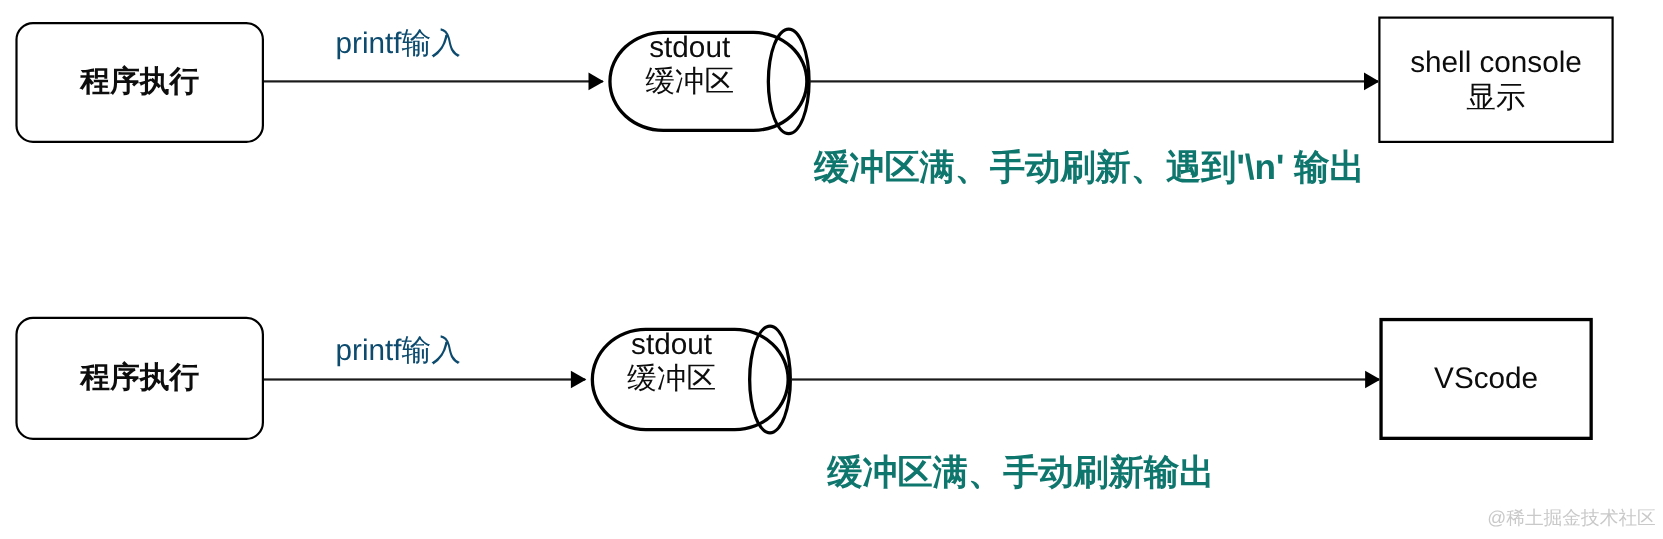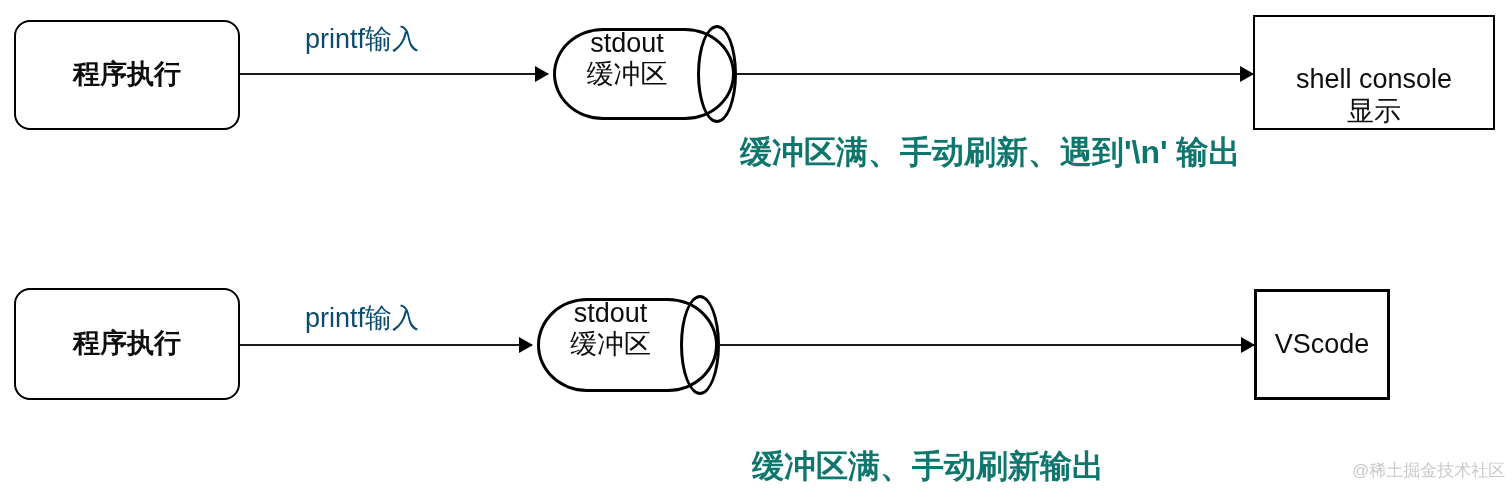--- a/index.html
+++ b/index.html
@@ -150,21 +150,21 @@
     <div class="cyl-label">
       <span>stdout</span>
       <span>缓冲区</span>
     </div>
   </div>
 
   <div class="arrow" style="left:736px; top:73px; width:517px;"></div>
 
   <div class="edge-label-bold" style="left:740px; top:131px;">缓冲区满、手动刷新、遇到'\n' 输出</div>
 
-  <div class="node node-rect-thin" style="left:1253px; top:15px; width:242px; height:115px;justify-content:flex-end;">
+  <div class="node node-rect-thin" style="left:1253px; top:15px; width:214px; height:115px;">
     <span>shell console</span>
     <span>显示</span>
   </div>
 
   <div class="node node-rounded" style="left:14px; top:288px; width:226px; height:112px;">
     <span>程序执行</span>
   </div>
 
   <div class="edge-label" style="left:305px; top:300px;">printf输入</div>
 
@@ -174,21 +174,21 @@
     <div class="cyl-body"></div>
     <div class="cyl-cap"></div>
     <div class="cyl-label">
       <span>stdout</span>
       <span>缓冲区</span>
     </div>
   </div>
 
   <div class="arrow" style="left:719px; top:344px; width:535px;"></div>
 
-  <div class="edge-label-bold" style="left:752px; top:408px;margin-top:37px;">缓冲区满、手动刷新输出</div>
+  <div class="edge-label-bold" style="left:752px; top:408px;">缓冲区满、手动刷新输出</div>
 
-  <div class="node node-rect-thick" style="left:1254px; top:289px; width:136px; height:111px;gap:28px;">
+  <div class="node node-rect-thick" style="left:1254px; top:289px; width:194px; height:111px;gap:28px;">
     <span>VScode</span>
   </div>
 
   <div class="watermark" style="left:1352px; top:459px;">@稀土掘金技术社区</div>
 
 </div>
 
 </body></html>

